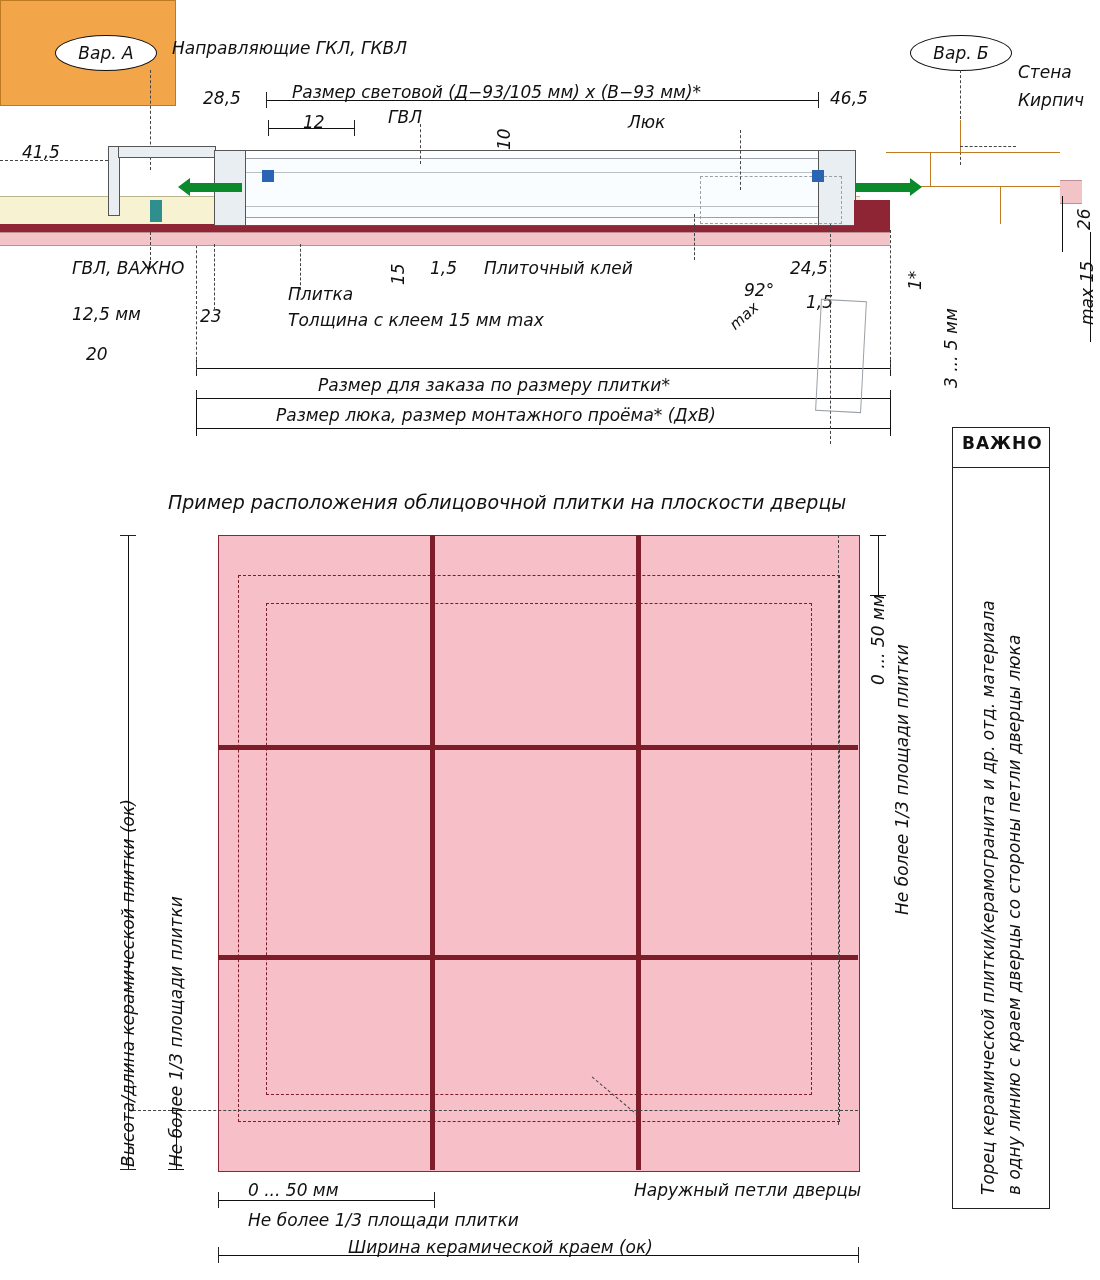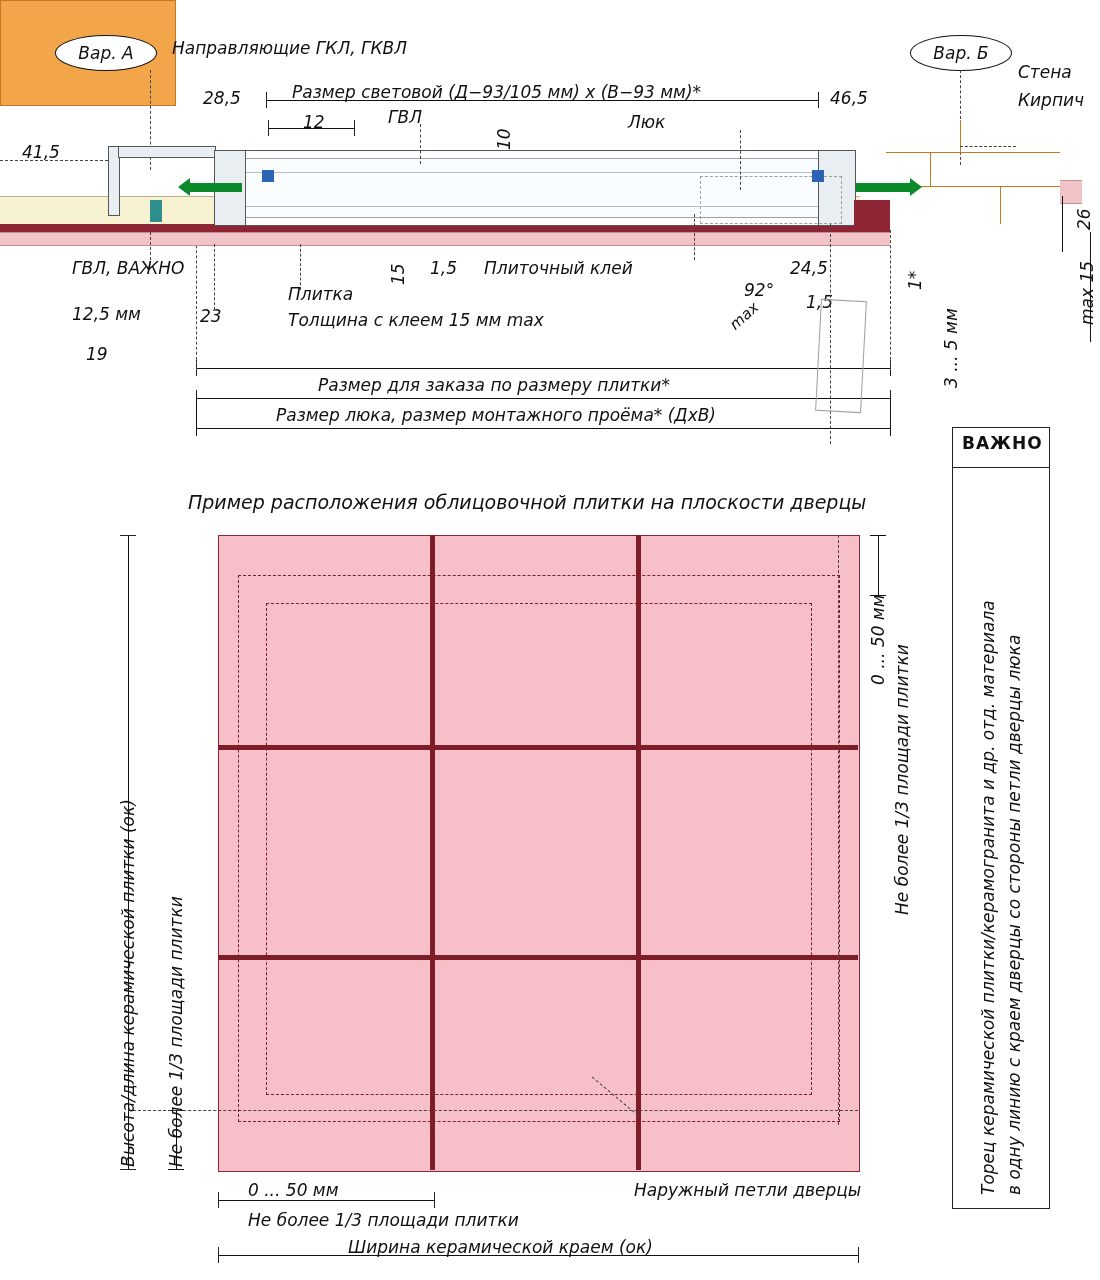--- a/index.html
+++ b/index.html
@@ -81,21 +81,21 @@
   <div class="vt lbl" style="left:1077px;top:325px;transform:rotate(-90deg);">max 15</div>
   <div class="vt lbl sm" style="left:726px;top:320px;transform:rotate(-42deg);">max</div>
 
   <div class="lbl" style="left:744px;top:280px;">92°</div>
   <div class="lbl" style="left:430px;top:258px;">1,5</div>
   <div class="lbl" style="left:790px;top:258px;">24,5</div>
   <div class="lbl" style="left:806px;top:292px;">1,5</div>
 
   <div class="lbl" style="left:72px;top:258px;">ГВЛ, ВАЖНО</div>
   <div class="lbl" style="left:72px;top:304px;">12,5 мм</div>
-  <div class="lbl" style="left:86px;top:344px;">19</div>
+  <div class="lbl" style="left:86px;top:344px;">20</div>
   <div class="lbl" style="left:200px;top:306px;">23</div>
   <div class="lbl" style="left:288px;top:284px;">Плитка</div>
   <div class="lbl" style="left:484px;top:258px;">Плиточный клей</div>
   <div class="lbl" style="left:288px;top:310px;">Толщина с клеем 15 мм max</div>
 
   <div class="lbl" style="left:276px;top:405px;">Размер люка, размер монтажного проёма* (ДхВ)</div>
   <div class="lbl" style="left:318px;top:375px;">Размер для заказа по размеру плитки*</div>
 
   <div class="line hl" style="left:266px;top:100px;width:552px;"></div>
   <div class="tick" style="left:266px;top:92px;height:16px;"></div>
@@ -166,21 +166,21 @@
   <div class="dash-v" style="left:740px;top:130px;height:60px;"></div>
   <div class="dash-v" style="left:420px;top:124px;height:40px;"></div>
   <div class="dash-v" style="left:300px;top:244px;height:46px;"></div>
   <div class="dash-v" style="left:694px;top:214px;height:46px;"></div>
   <div class="dash-v" style="left:150px;top:232px;height:28px;"></div>
   <div class="dash-v" style="left:214px;top:244px;height:66px;"></div>
 </div>
 
 <div id="tiles">
 
-  <div class="lbl big" style="left:168px;top:36px;margin-left:20px;">Пример расположения облицовочной плитки на плоскости дверцы</div>
+  <div class="lbl big" style="left:168px;top:36px;">Пример расположения облицовочной плитки на плоскости дверцы</div>
 
   <div class="tilearea" style="left:218px;top:80px;width:640px;height:635px;"></div>
   <div class="grout" style="left:430px;top:80px;width:5px;height:635px;"></div>
   <div class="grout" style="left:636px;top:80px;width:5px;height:635px;"></div>
   <div class="grout" style="left:218px;top:290px;width:640px;height:5px;"></div>
   <div class="grout" style="left:218px;top:500px;width:640px;height:5px;"></div>
 
   <div class="doorout" style="left:238px;top:120px;width:600px;height:545px;"></div>
   <div class="doorin" style="left:266px;top:148px;width:544px;height:490px;"></div>
 

